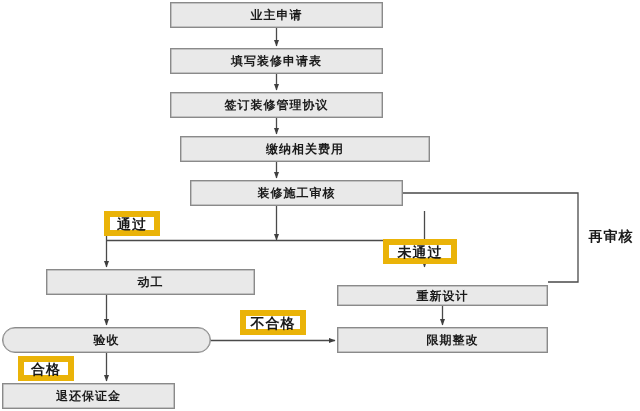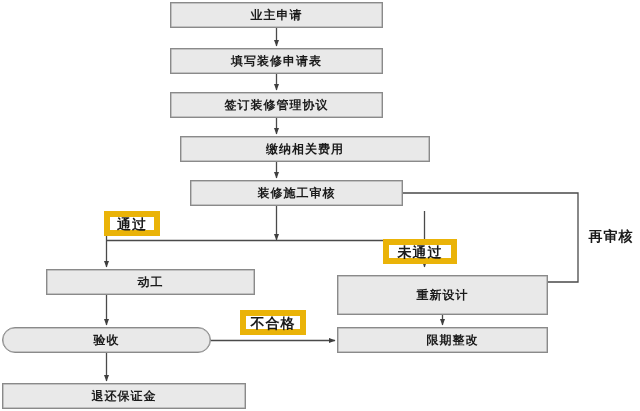--- a/index.html
+++ b/index.html
@@ -107,30 +107,31 @@
   <div class="node" style="left:170px; top:92px; width:213px; height:26px;">签订装修管理协议</div>
 
   <div class="node" style="left:170px; top:48px; width:213px; height:26px;">填写装修申请表</div>
 
   <div class="node" style="left:180px; top:136px; width:250px; height:26px;">缴纳相关费用</div>
 
   <div class="node" style="left:170px; top:180px; width:213px; height:26px;margin-left:20px;">装修施工审核</div>
 
   <div class="node" style="left:2px; top:269px; width:209px; height:26px;margin-left:44px;">动工</div>
 
-  <div class="node" style="left:337px; top:275px; width:211px; height:40px;">重新设计</div>
+  <div class="node" style="left:337px; top:285px; width:211px; height:21px;">重新设计</div>
 
   <div class="node" style="left:2px; top:327px; width:209px; height:26px;border-radius:13px;">验收</div>
 
   <div class="node" style="left:337px; top:327px; width:211px; height:26px;padding-left:20px;">限期整改</div>
 
-  <div class="node" style="left:2px; top:383px; width:244px; height:26px;">退还保证金</div>
+  <div class="node" style="left:2px; top:383px; width:173px; height:26px;">退还保证金</div>
 
   <div class="edge-label" style="left:104px; top:211px; width:56px; height:25px;">通过</div>
 
   <div class="edge-label" style="left:383px; top:211px; width:74px; height:25px;margin-top:28px;">未通过</div>
 
   <div class="edge-label plain" style="left:583px; top:223px; width:56px; height:25px;">再审核</div>
 
   <div class="edge-label" style="left:240px; top:310px; width:66px; height:25px;text-align:center;">不合格</div>
 
+  <div class="edge-label" style="left:18px; top:356px; width:56px; height:25px;">合格</div>
 
 </div>
 
 </body></html>

